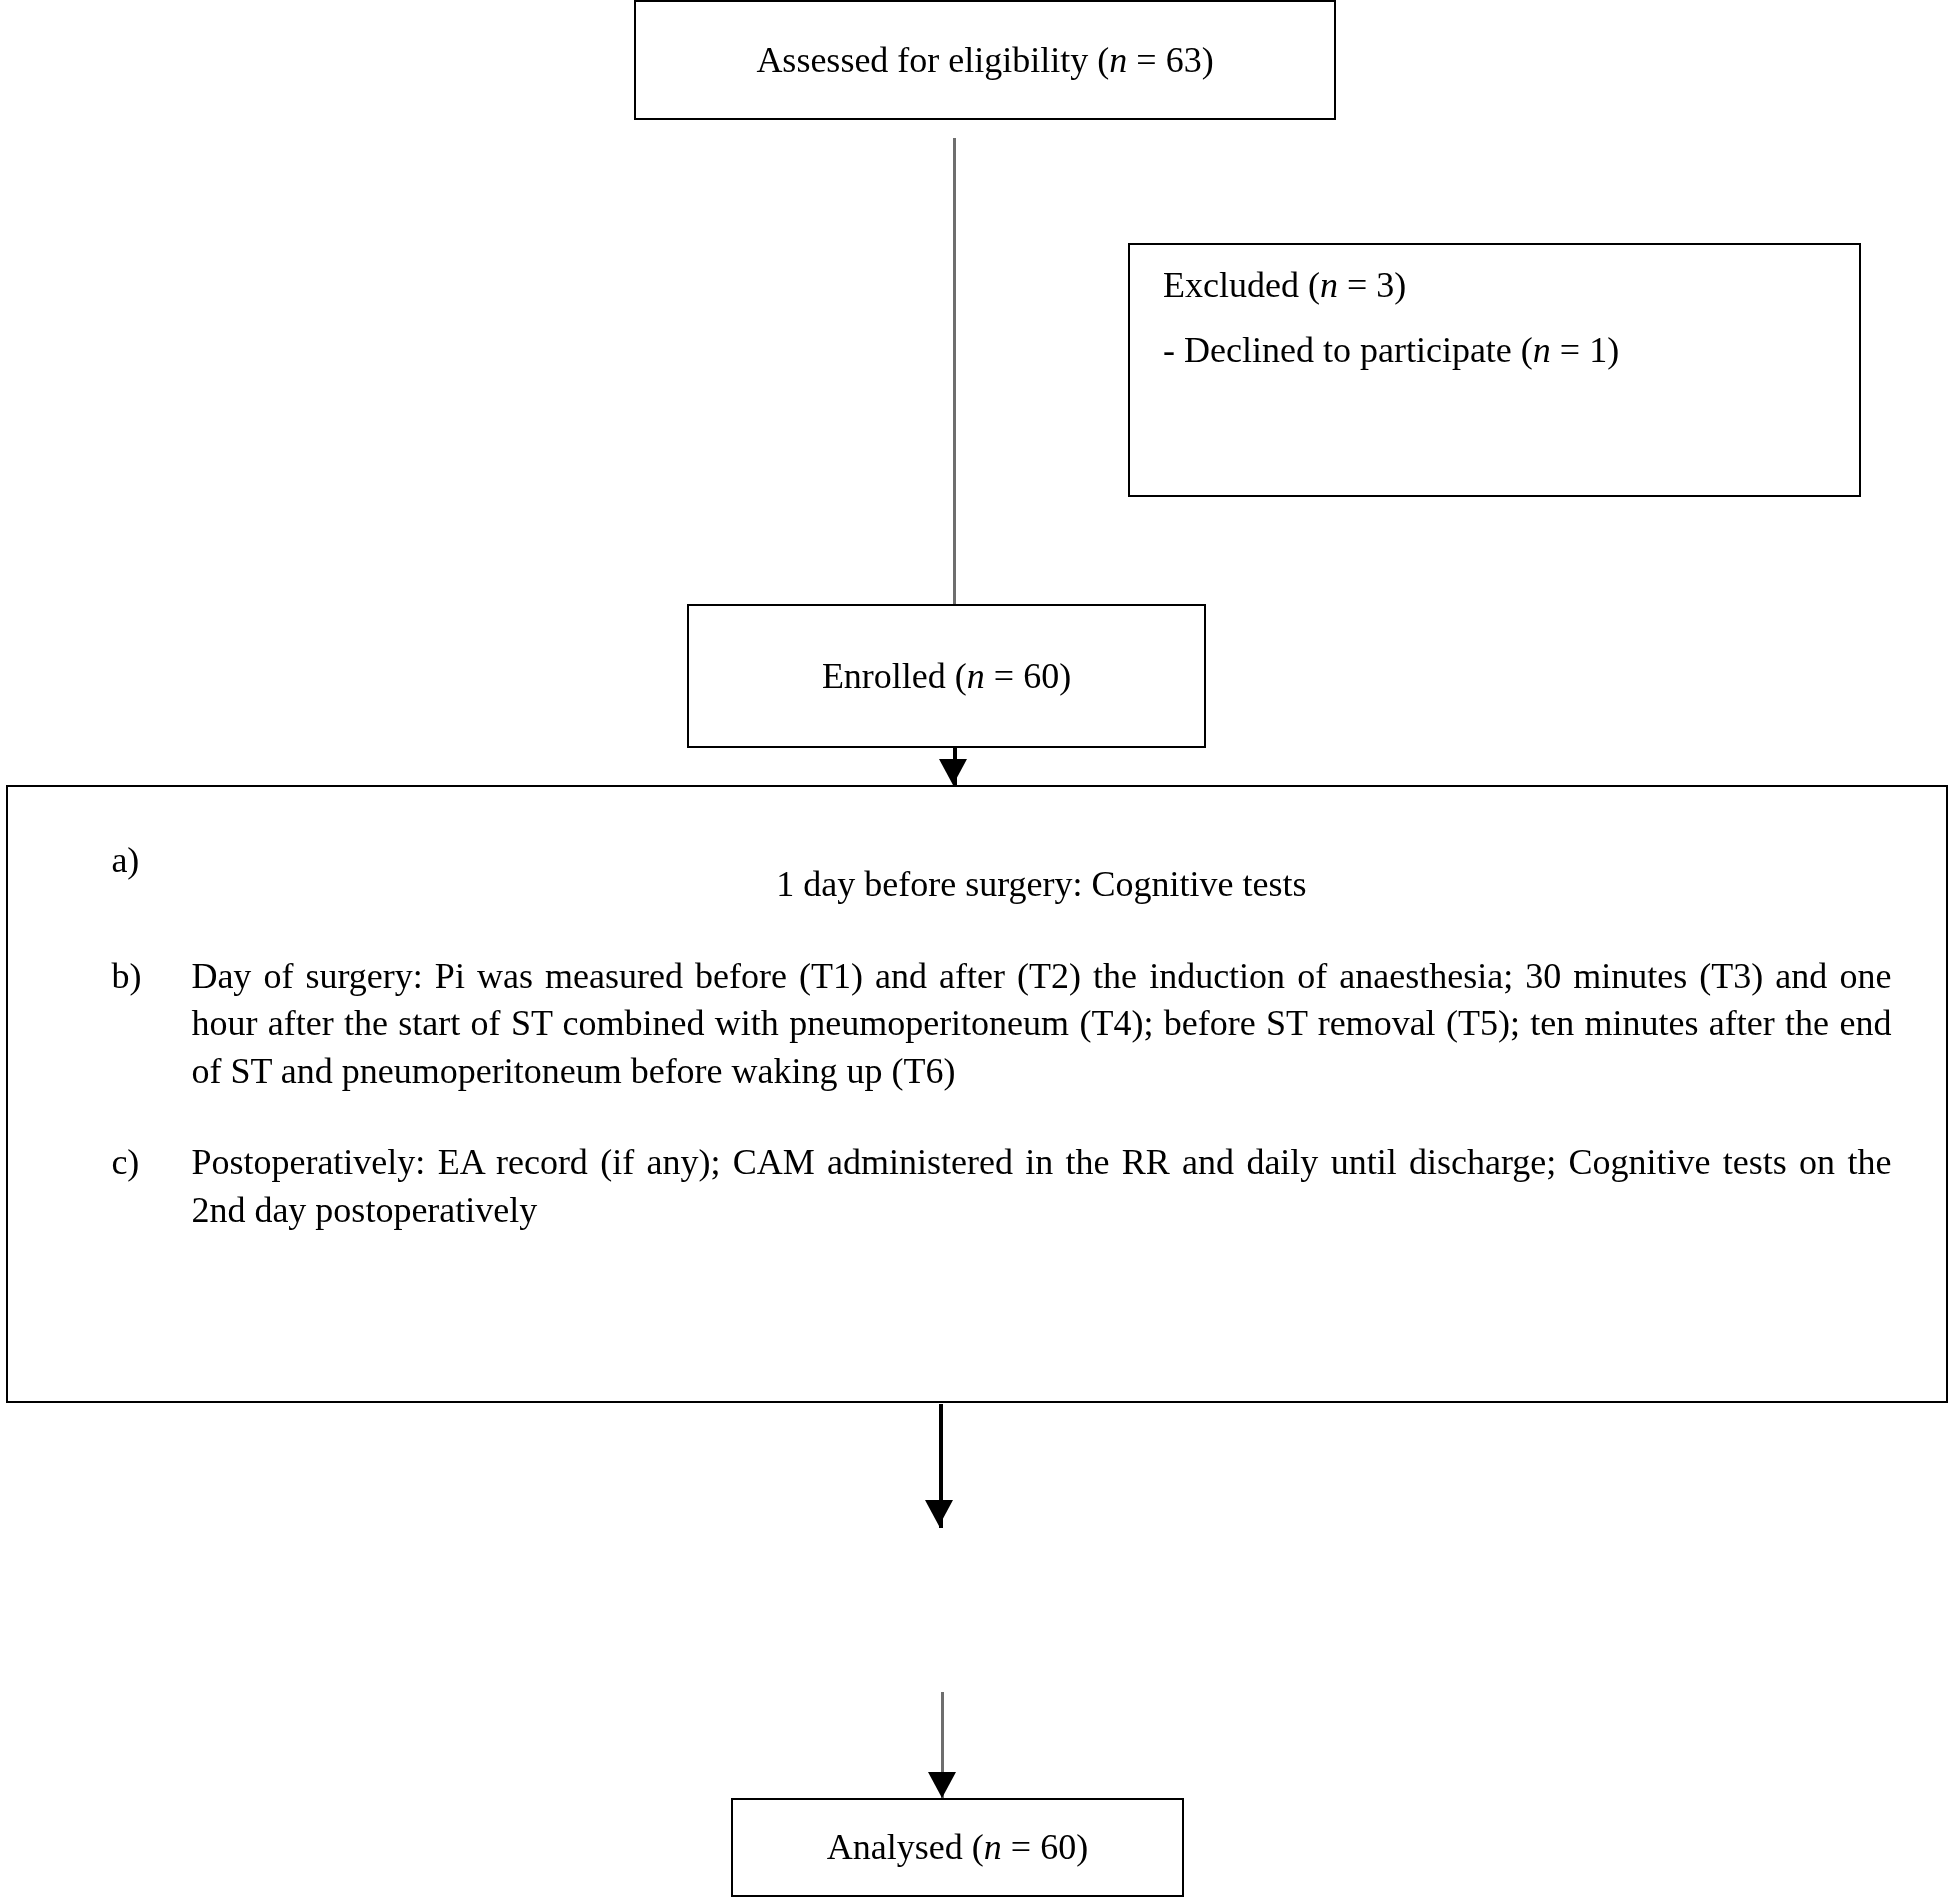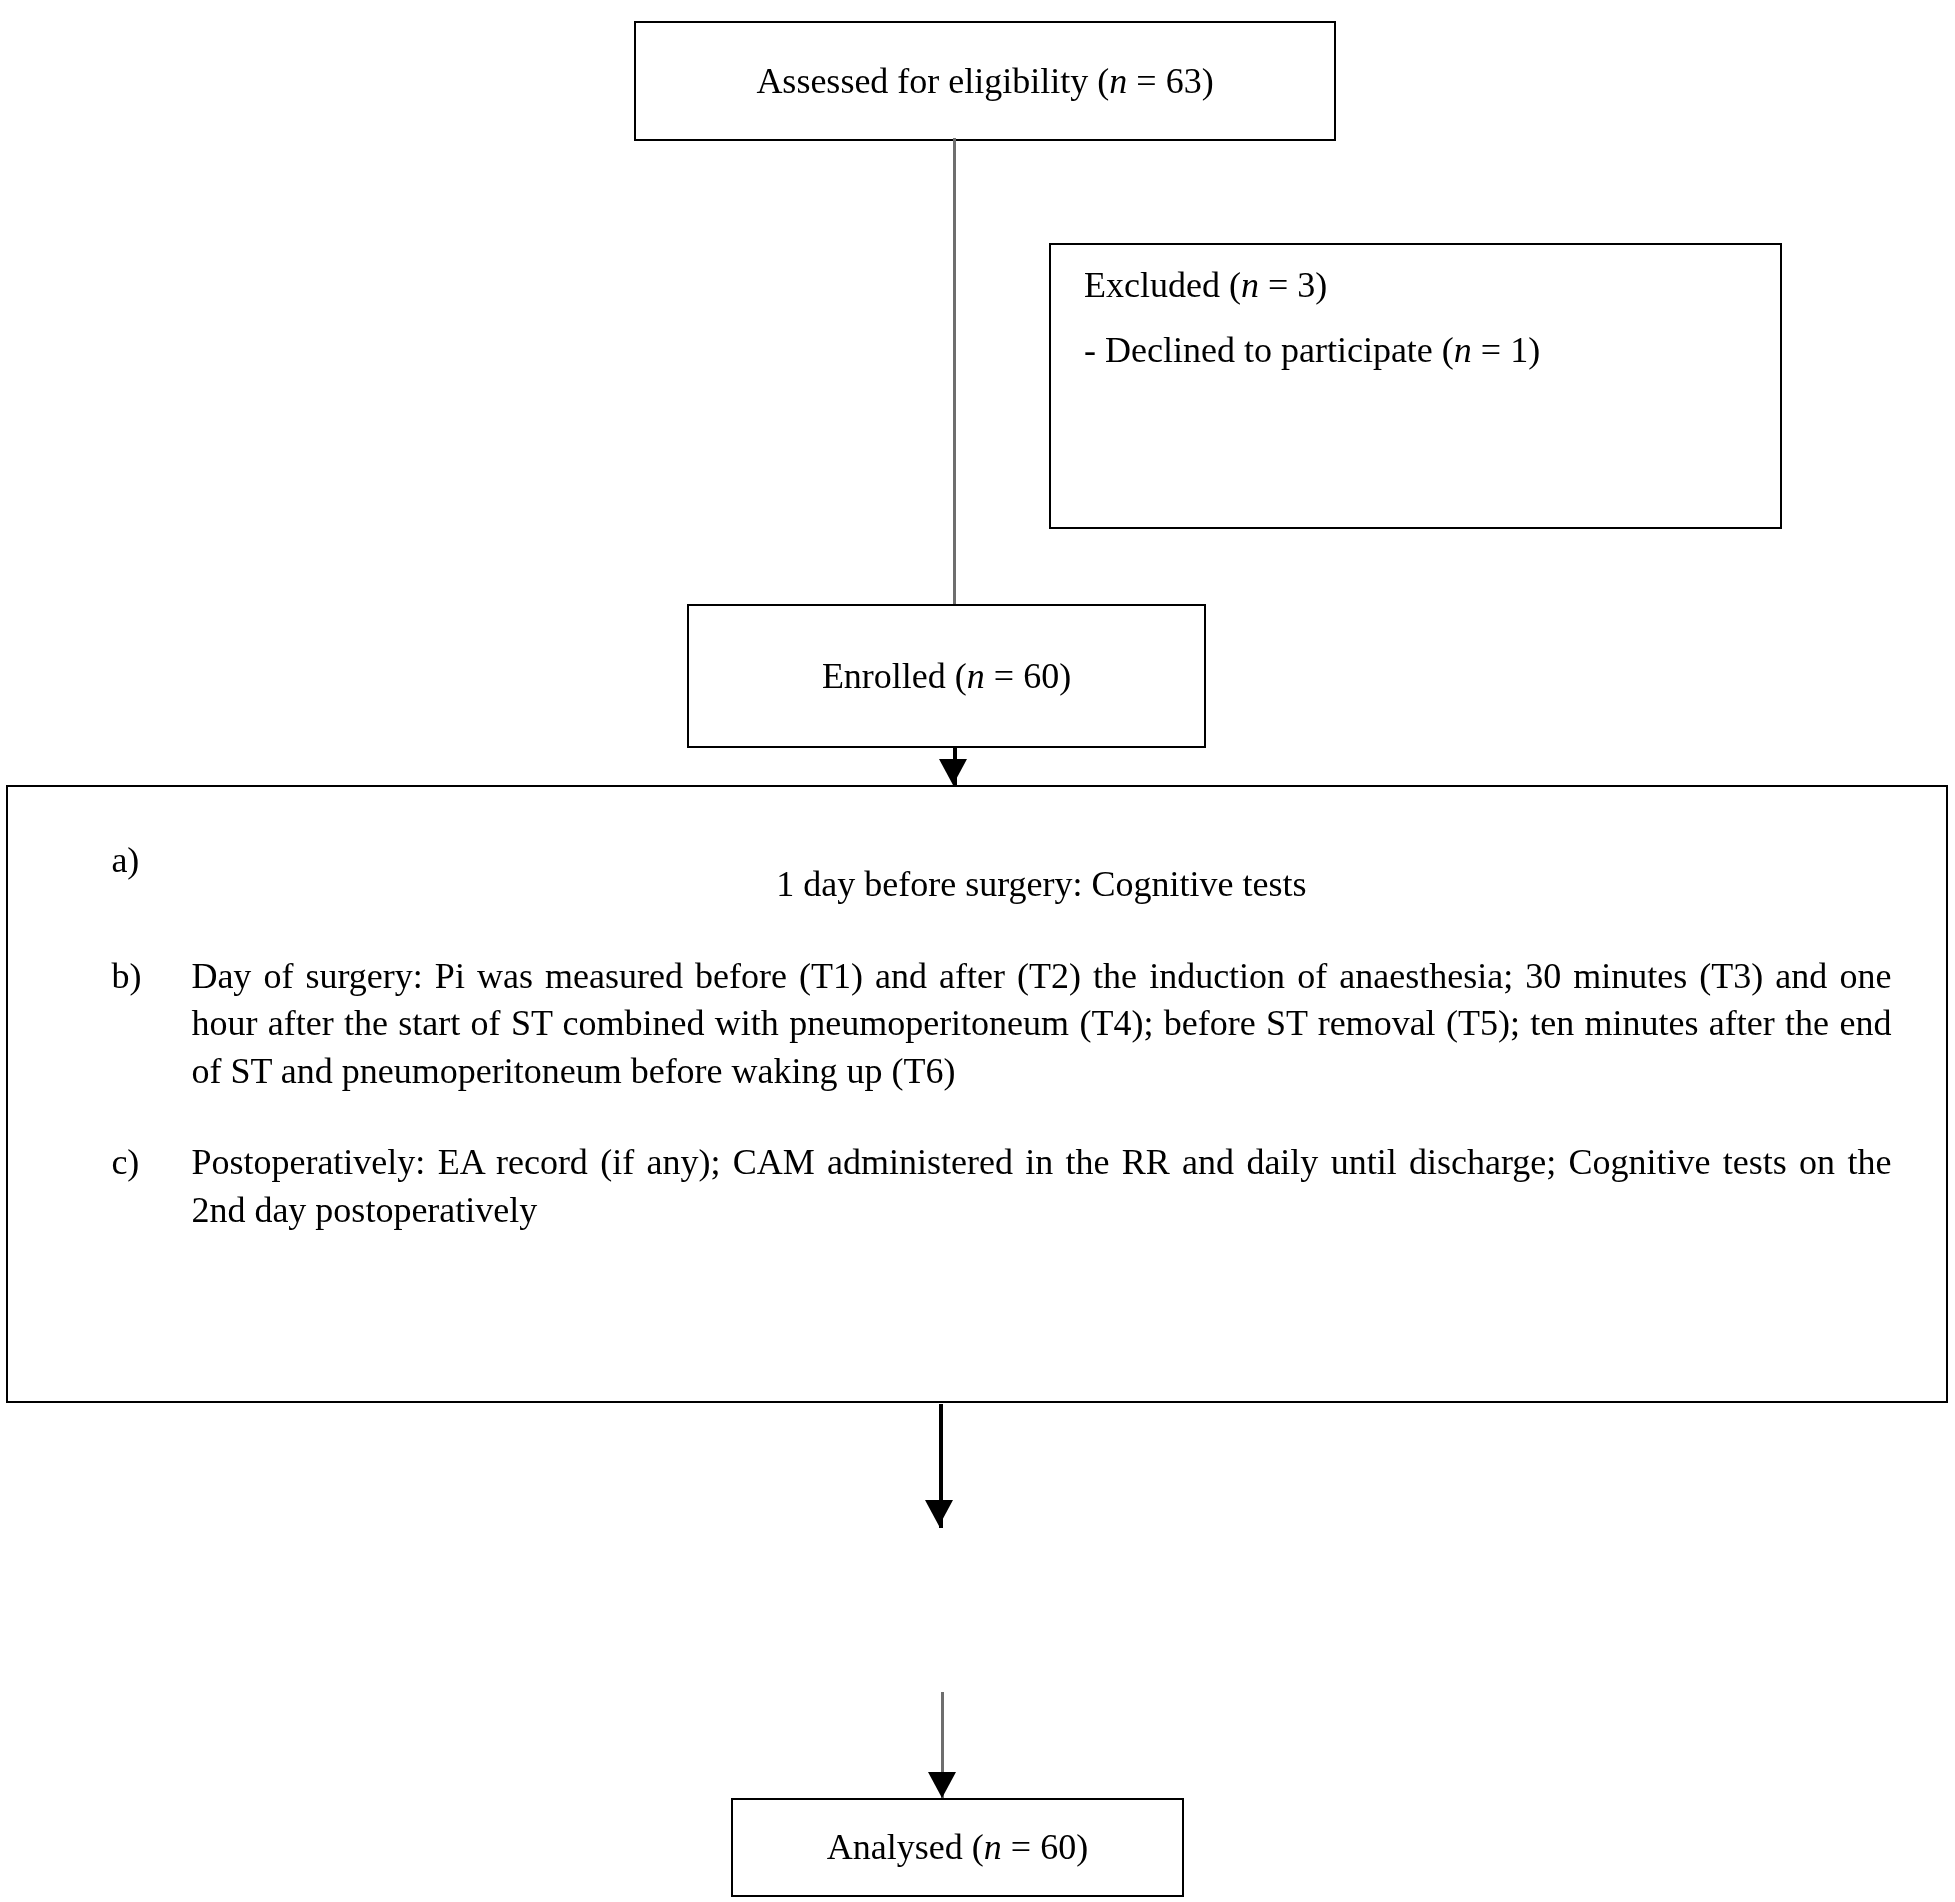--- a/index.html
+++ b/index.html
@@ -32,31 +32,31 @@
     line-height: 1.25;
     white-space: nowrap;
   }
   em.it {
     font-style: italic;
   }
 
   
   #box-assessed {
     left: 634px;
-    top: 21px;
+    top: 0;
     width: 702px;
     height: 120px;
   }
 
   
   #box-excluded {
-    left: 1049px;
+    left: 1128px;
     top: 243px;
     width: 733px;
-    height: 286px;
+    height: 254px;
     display: block;
     padding: 22px 0 0 33px;
   }
   .excl-line {
     font-size: 36px;
     line-height: 1.0;
     white-space: nowrap;
     margin-bottom: 28.5px;
   }
   .excl-line:last-child { margin-bottom: 0; }

